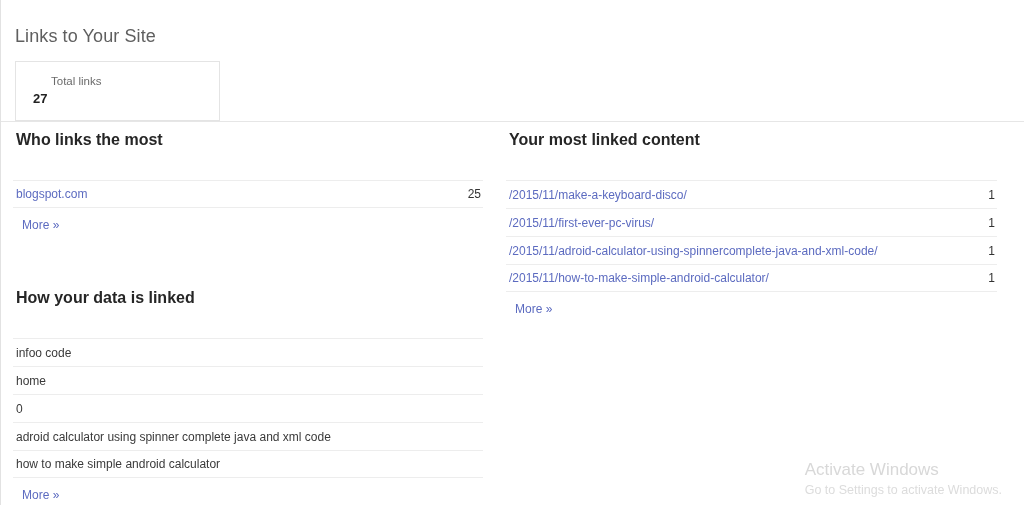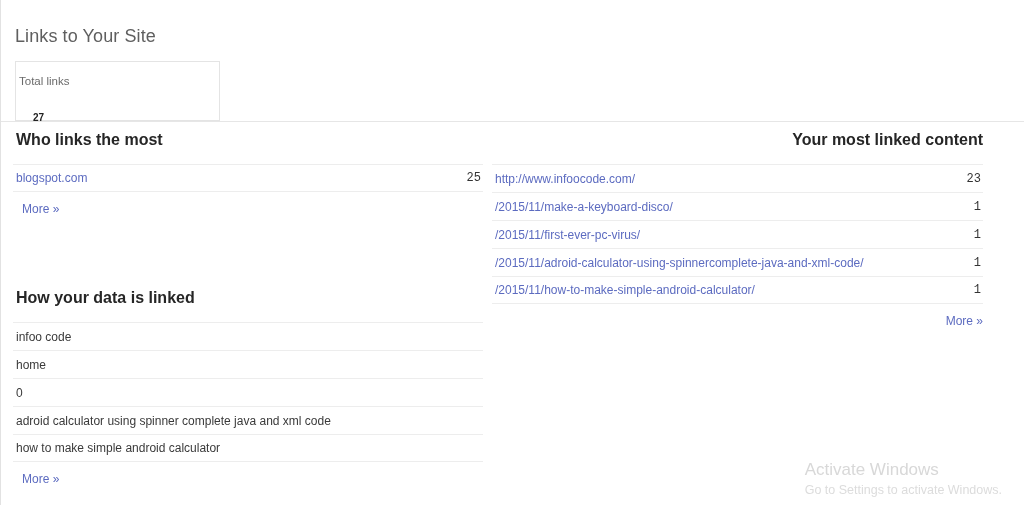--- a/index.html
+++ b/index.html
@@ -42,35 +42,34 @@
     left: 14px;
     top: 61px;
     width: 205px;
     height: 60px;
     border: 1px solid #e4e4e4;
     box-sizing: border-box;
     background: #fff;
   }
   .summary-label {
     position: absolute;
-    left: 3px;
+    left: 35px;
     top: 13px;
     font-size: 11.5px;
     color: #6b6b6b;
     white-space: nowrap;
   }
   .summary-value {
     position: absolute;
     left: 17px;
     top: 29px;
-    font-size: 10px;
+    font-size: 13px;
     font-weight: bold;
     color: #222;
     white-space: nowrap;
-    margin-top: 21px;
   }
 
   .top-divider {
     position: absolute;
     left: 0;
     top: 121px;
     width: 1024px;
     height: 1px;
     background: #e6e6e6;
   }
@@ -80,21 +79,21 @@
     position: absolute;
   }
   .section-title {
     font-size: 16px;
     font-weight: bold;
     color: #262626;
     margin: 0 0 0 3px;
     white-space: nowrap;
   }
   .rows {
-    margin-top: 15px;
+    margin-top: 31px;
   }
   .row {
     border-top: 1px solid #ededed;
     height: 28px;
     display: flex;
     align-items: center;
     justify-content: space-between;
     box-sizing: border-box;
     padding: 0 2px 0 3px;
   }
@@ -109,36 +108,35 @@
     text-overflow: ellipsis;
   }
   .row-label.plain {
     color: #3a3a3a;
   }
   .row-count {
     font-size: 12px;
     color: #333333;
     padding-left: 12px;
     white-space: nowrap;
-    font-family: Liberation Mono, monospace;
   }
   .more-link {
     display: inline-block;
     margin-top: 10px;
     margin-left: 9px;
     font-size: 12px;
     color: #5c6bc0;
     white-space: nowrap;
     cursor: pointer;
   }
 
   
   #who-links-section { left: 12px;  top: 131px; width: 470px; }
   #data-linked-section { left: 12px; top: 289px; width: 470px; }
-  #most-linked-section { left: 491px; top: 131px; width: 491px; text-align: right; }
+  #most-linked-section { left: 505px; top: 131px; width: 491px; }
 
   
   .watermark {
     position: absolute;
     right: 22px;
     bottom: 6px;
     text-align: left;
     user-select: none;
   }
   .watermark-title {
@@ -203,24 +201,20 @@
         <span class="row-count"></span>
       </div>
     </div>
     <span class="more-link">More »</span>
   </div>
 
   <div class="section" id="most-linked-section">
     <div class="section-title">Your most linked content</div>
     <div class="rows">
       <div class="row">
-        <span class="row-label">http://www.infoocode.com/</span>
-        <span class="row-count">23</span>
-      </div>
-      <div class="row">
         <span class="row-label">/2015/11/make-a-keyboard-disco/</span>
         <span class="row-count">1</span>
       </div>
       <div class="row">
         <span class="row-label">/2015/11/first-ever-pc-virus/</span>
         <span class="row-count">1</span>
       </div>
       <div class="row">
         <span class="row-label">/2015/11/adroid-calculator-using-spinnercomplete-java-and-xml-code/</span>
         <span class="row-count">1</span>

